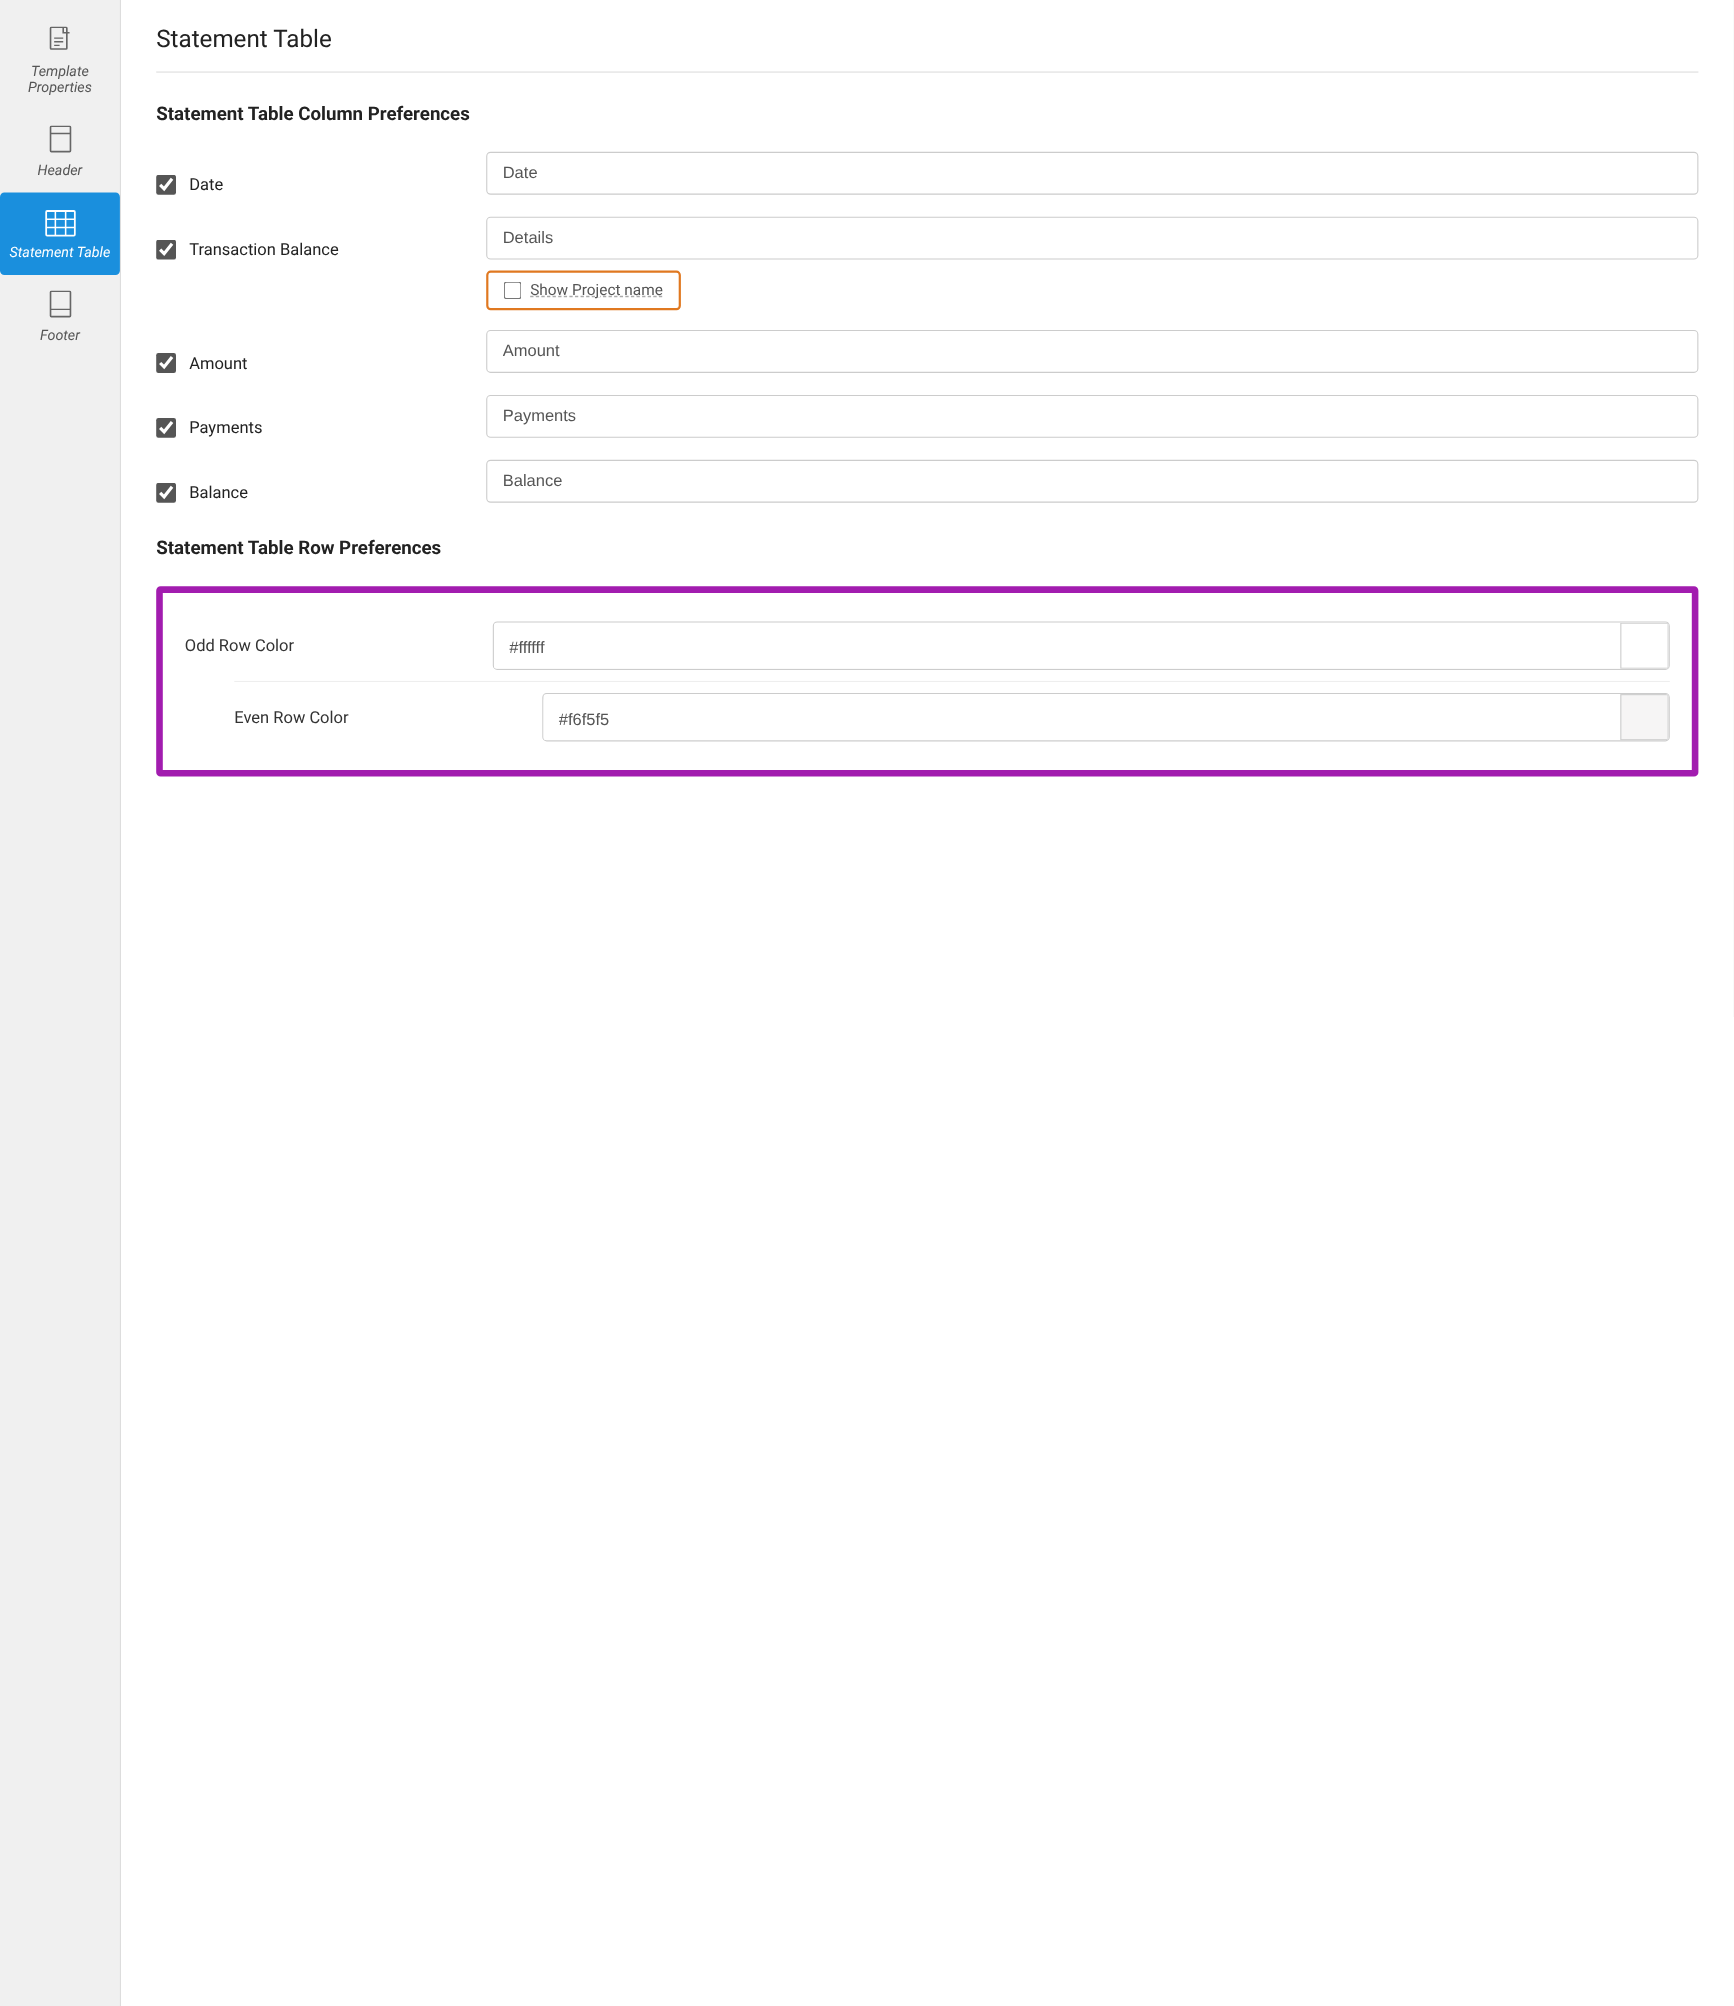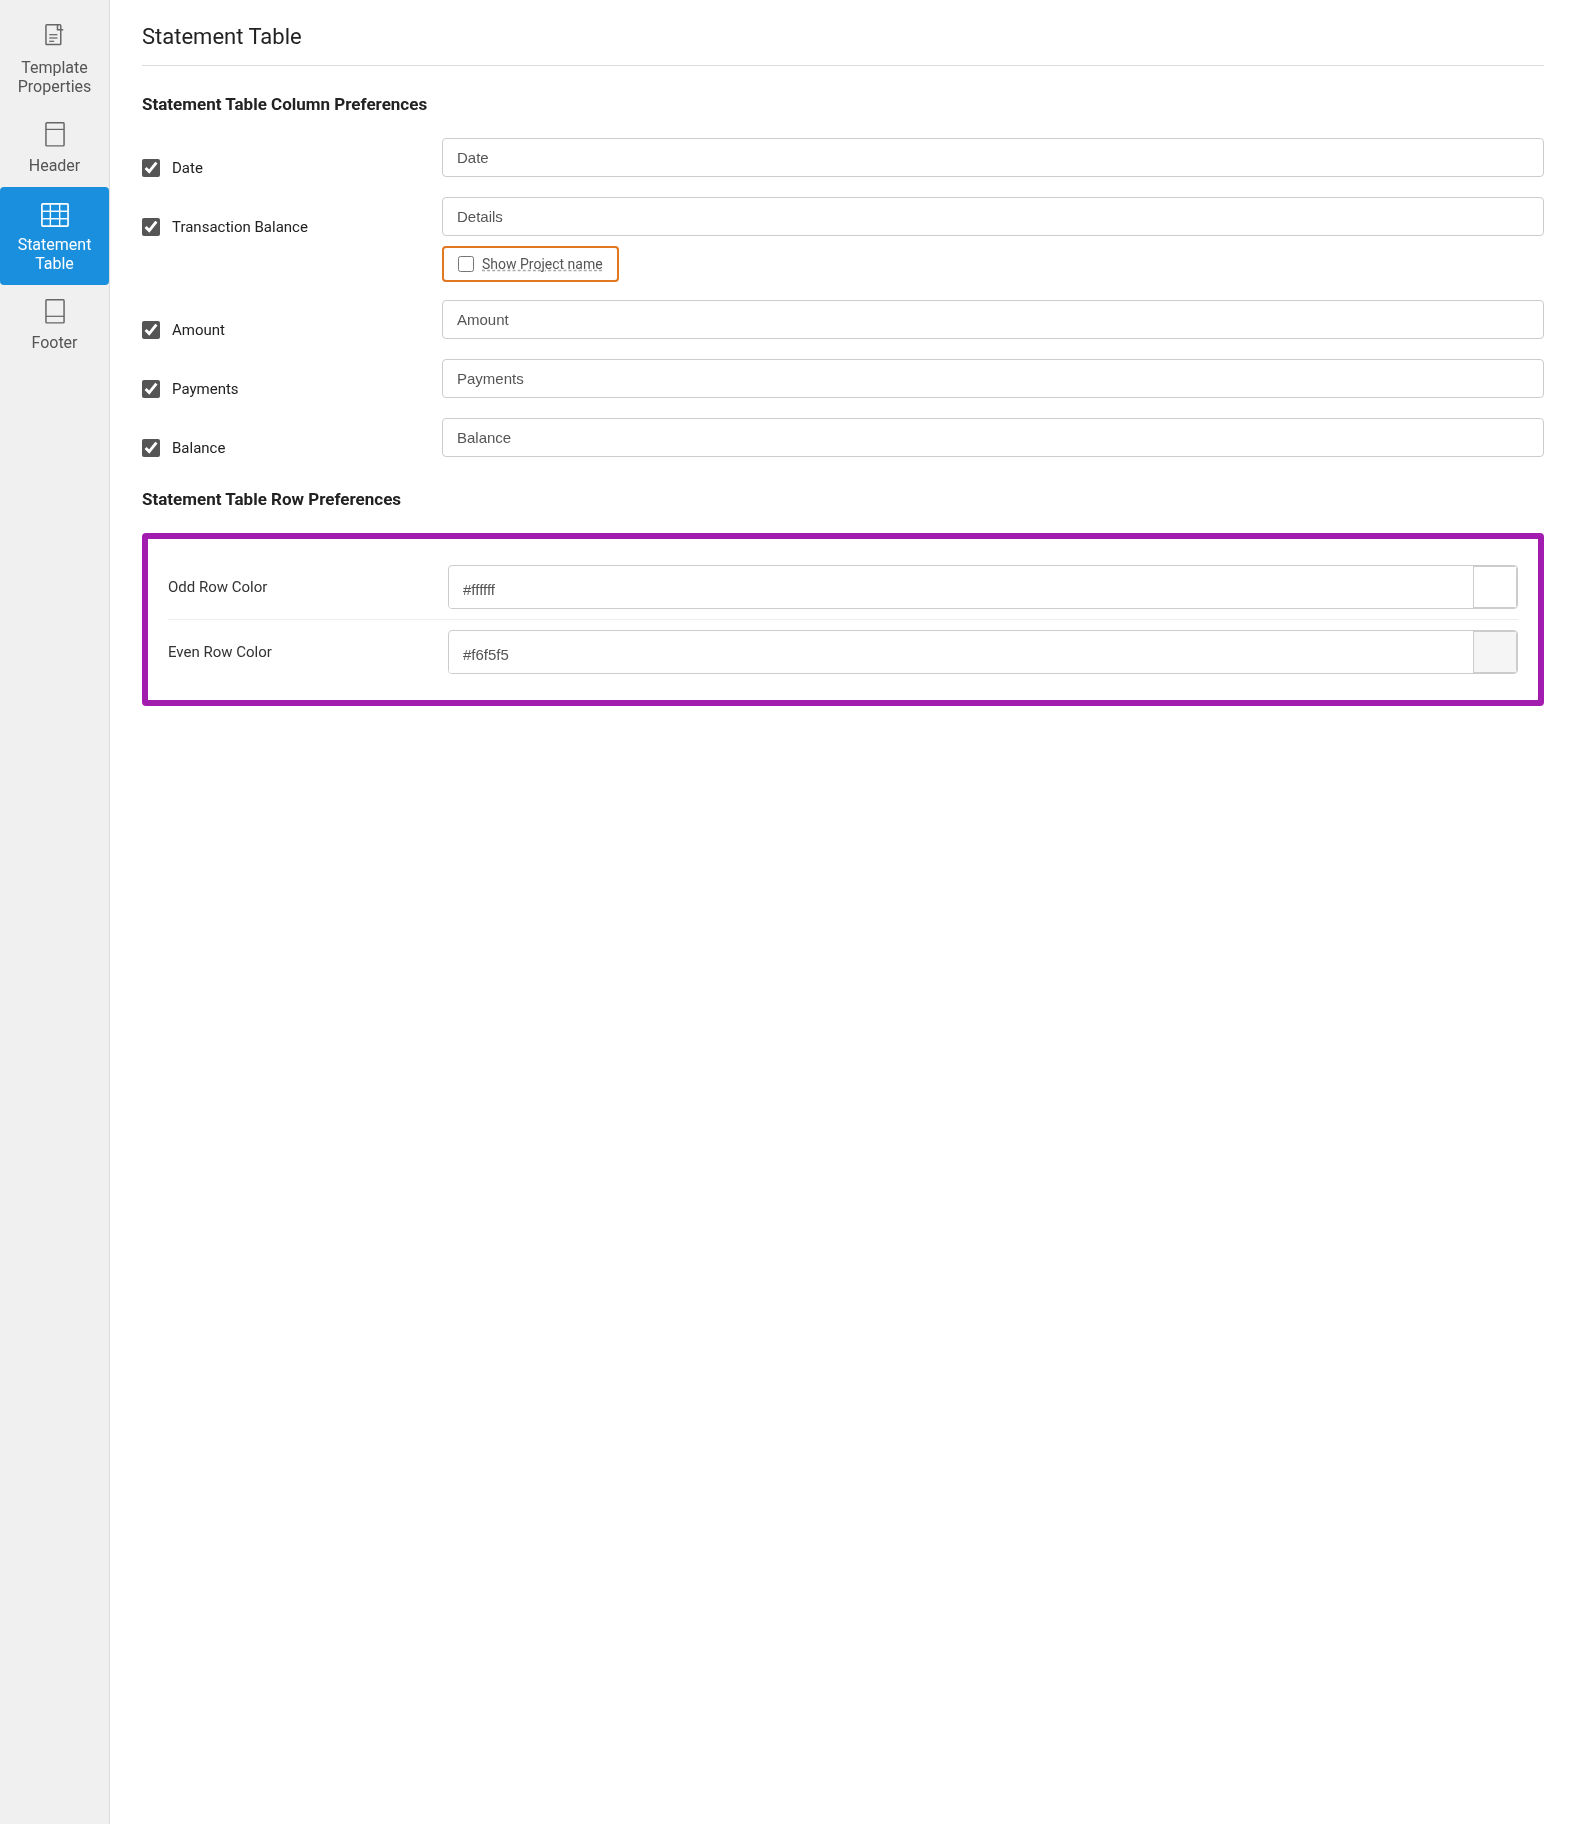--- a/index.html
+++ b/index.html
@@ -23,23 +23,24 @@
       flex-shrink: 0;
     }
     .sidebar-item {
       display: flex;
       flex-direction: column;
       align-items: center;
       padding: 12px 8px;
       width: 100%;
       cursor: pointer;
       color: #555;
-      font-size: 16px;
+      font-size: 13px;
       text-align: center;
       border-radius: 4px;
+      font-style: italic;
     }
     .sidebar-item.active {
       background: #1a8fdd;
       color: #fff;
     }
     .sidebar-item .icon {
       width: 32px;
       height: 32px;
       margin-bottom: 4px;
       display: flex;
@@ -161,20 +162,21 @@
     }
 
     .color-row {
       display: flex;
       align-items: center;
       padding: 10px 0;
     }
 
     .color-row + .color-row {
       border-top: 1px solid #eee;
+      margin-left: 45px;
     }
 
     .color-label {
       width: 280px;
       flex-shrink: 0;
       font-size: 15px;
       color: #333;
     }
 
     .color-input-wrap {

